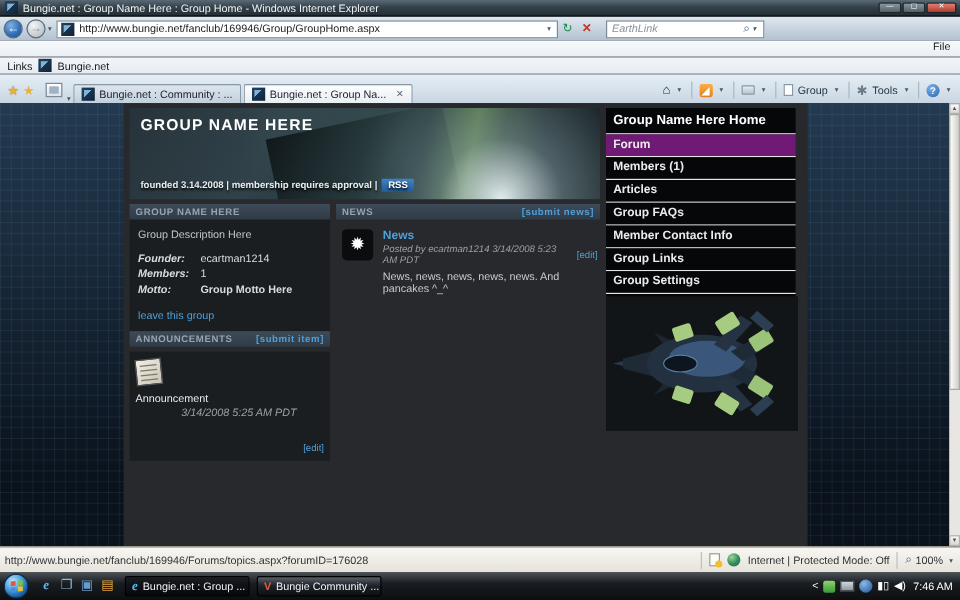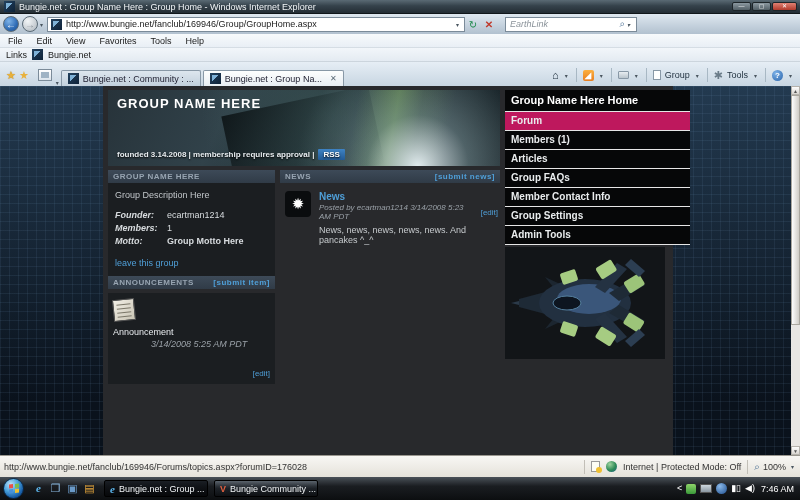--- a/index.html
+++ b/index.html
@@ -31,21 +31,21 @@
   #addressfield .drop { margin-left:auto; }
   .addrbtn { width:16px; height:16px; display:flex; align-items:center; justify-content:center; font-size:10px; }
   #refreshbtn { color:#1f8a4c; }
   #stopbtn { color:#c0392b; font-weight:bold; }
   #searchbox { width:132px; height:15px; background:#fff; border:1px solid #7b8b99; display:flex; align-items:center;
     padding:0 4px; font-size:9px; color:#8a9299; font-style:italic; margin-left:8px; }
   #searchbox .mag { margin-left:auto; font-style:normal; color:#4a6f94; font-size:10px; }
 
   
   #menubar { left:0; top:34px; width:800px; height:14px; background:linear-gradient(#f7fafc,#e9eff5);
-    display:flex; align-items:center; gap:14px; padding:0 8px; font-size:9px; color:#1a1a1a; border-bottom:1px solid #d5dde4; }
+    display:flex; align-items:flex-end; gap:14px; padding:0 8px; font-size:9px; color:#1a1a1a; border-bottom:1px solid #d5dde4;flex-direction:column; }
   #linksbar { left:0; top:48px; width:800px; height:14px; background:linear-gradient(#f2f6fa,#e4ebf2);
     display:flex; align-items:center; gap:5px; padding:0 6px; font-size:9px; color:#1a1a1a; border-bottom:1px solid #ccd5dd; }
 
   
   #tabrow { left:0; top:62px; width:800px; height:24px; background:linear-gradient(#e6eef5,#c8d6e2);
     display:flex; align-items:flex-end; }
   .star { font-size:11px; margin:0 3px 4px 6px; }
   .star.gold { color:#e8b13c; text-shadow:0 0 1px #9a6d10; }
   .star.add { color:#e8b13c; margin-left:0; }
   .qtabs { width:14px; height:12px; margin:0 2px 5px 6px; border:1px solid #7b8b99; background:
@@ -124,25 +124,25 @@
   #newsitem { margin-top:8px; padding:0 2px 0 5px; display:flex; gap:8px; }
   .newsicon { width:26px; height:26px; flex:0 0 26px; background:#0a0c0e; border-radius:4px; color:#fff;
     font-size:15px; line-height:26px; text-align:center; }
   #newsitem .title { font-size:10px; font-weight:bold; }
   #newsitem .bylinerow { display:flex; align-items:center; margin-top:1px; }
   #newsitem .byline { font-style:italic; color:#9aa1a8; font-size:8px; }
   #newsitem .edit { margin-left:6px; font-size:8px; }
   #newsitem .body { font-size:9px; color:#c6cacd; margin-top:4px; }
 
   
-  #sidemenu { position:absolute; left:402px; top:4px; width:185px; }
+  #sidemenu { position:absolute; left:402px; top:4px; width:158px; }
   .menurow { background:#060708; border-bottom:1px solid #e6e6e6; color:#e9eced; font-size:10px; font-weight:bold;
     padding:3px 6px 4px 6px; }
   .menurow.home { font-size:11px; color:#fff; padding:4px 6px 5px 6px; }
-  .menurow.hover { background:#be185d; }
+  .menurow.hover { background:#701a75; }
   #shipimg { position:absolute; left:402px; top:161px; width:160px; height:112px; background:#101316; }
 
   
   #scrollbar { position:absolute; right:0; top:0; width:9px; height:369px; background:#e8e6e3; }
   .scrollarrow { position:absolute; left:0; width:9px; height:9px; background:linear-gradient(#fdfdfd,#d8d5d0);
     border:1px solid #b5b2ac; font-size:5px; color:#555; text-align:center; line-height:8px; }
   #scrollthumb { position:absolute; left:0; top:9px; width:9px; height:230px;
     background:linear-gradient(90deg,#fdfdfd,#cfccc6); border:1px solid #aaa79f; }
 
   
@@ -335,20 +335,21 @@
         </div>
       </div>
 
       <div id="sidemenu">
         <div class="menurow home">Group Name Here Home</div>
         <div class="menurow hover">Forum</div>
         <div class="menurow">Members (1)</div>
         <div class="menurow">Articles</div>
         <div class="menurow">Group FAQs</div>
         <div class="menurow">Member Contact Info</div>
+        <div class="menurow">Group Links</div>
         <div class="menurow">Group Settings</div>
         <div class="menurow">Admin Tools</div>
       </div>
 
       <svg id="shipimg" viewBox="0 0 160 112" xmlns="http://www.w3.org/2000/svg">
         <rect x="0" y="0" width="160" height="112" fill="#121518"></rect>
         <polygon points="6,56 42,47 42,65" fill="#2b3a49"></polygon>
         <polygon points="14,52 44,44 44,68 14,60" fill="#1e2a36"></polygon>
         <polygon points="40,30 70,44 58,52" fill="#1c2630"></polygon>
         <polygon points="40,82 70,68 58,60" fill="#1c2630"></polygon>

